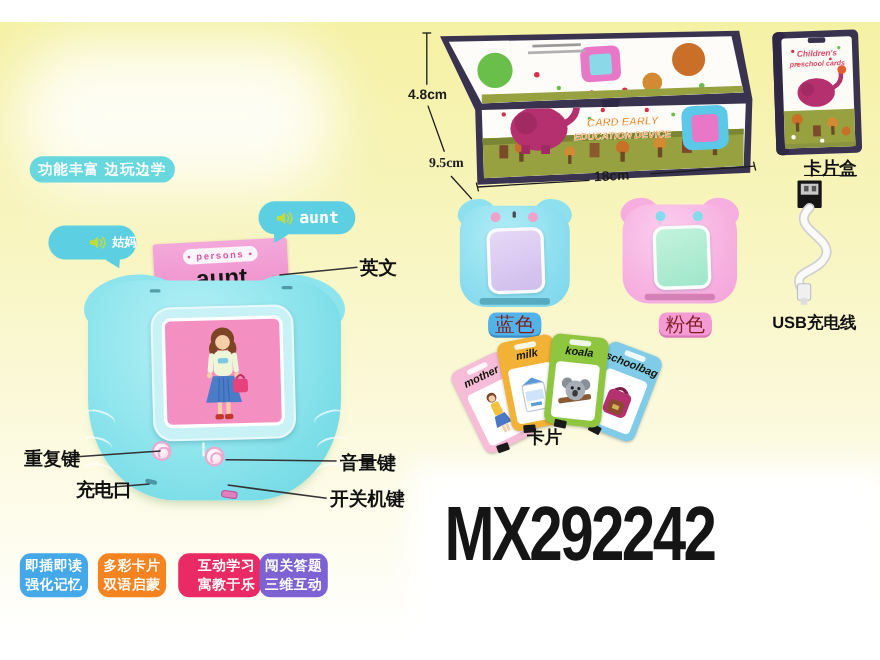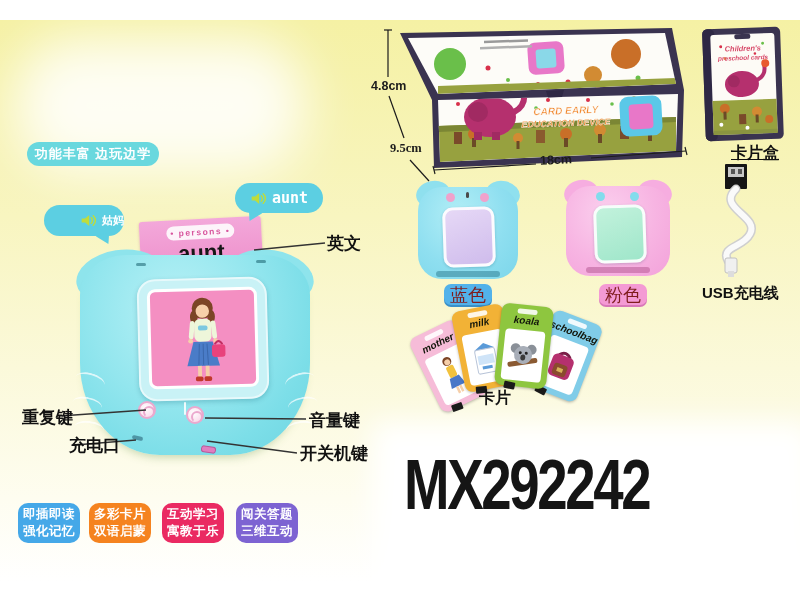--- a/index.html
+++ b/index.html
@@ -379,21 +379,21 @@
   <div class="model-no">MX292242</div>
 
   <div class="fbadge" style="left: 89px; background: rgb(245, 131, 31); color: rgb(255, 255, 255);">
     <span>多彩卡片</span>
     <span>双语启蒙</span>
   </div>
   <div class="fbadge" style="left: 18px; background: rgb(69, 168, 232); color: rgb(255, 255, 255);">
     <span>即插即读</span>
     <span>强化记忆</span>
   </div>
-  <div class="fbadge" style="left: 162px; background: rgb(234, 42, 98); color: rgb(255, 255, 255);">
+  <div class="fbadge" style="left: 162px; background: rgb(234, 42, 98); color: rgb(255, 255, 255); padding-left: 13px;">
     <span>互动学习</span>
     <span>寓教于乐</span>
   </div>
   <div class="fbadge" style="left: 236px; background: rgb(125, 99, 210); color: rgb(255, 255, 255);">
     <span>闯关答题</span>
     <span>三维互动</span>
   </div>
 
   <svg id="lines" width="800" height="600" viewBox="0 0 800 600">
     <g stroke="#333" stroke-width="1.4" fill="none">

